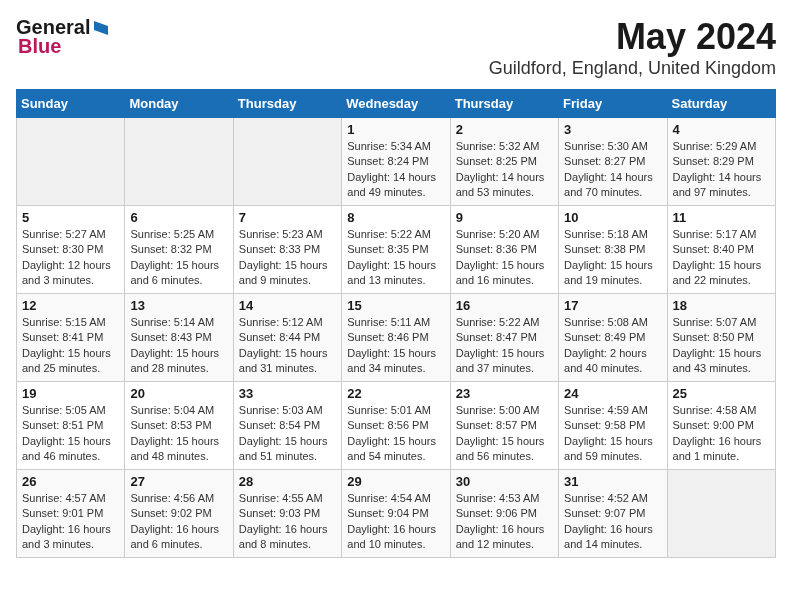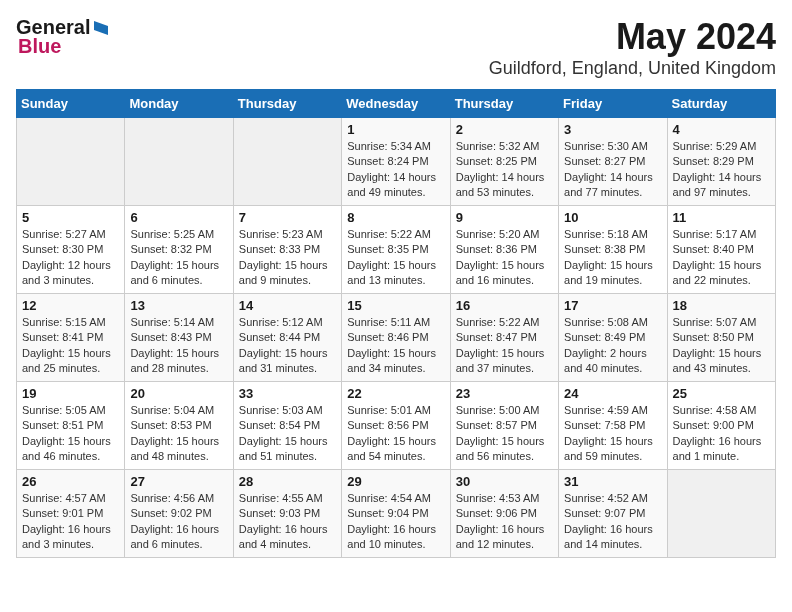--- a/index.html
+++ b/index.html
@@ -123,21 +123,21 @@
             <div>Sunrise: 5:32 AM</div>
             <div>Sunset: 8:25 PM</div>
             <div>Daylight: 14 hours and 53 minutes.</div>
           </div>
         </td>
         <td>
           <span class="day-num">3</span>
           <div class="day-info">
             <div>Sunrise: 5:30 AM</div>
             <div>Sunset: 8:27 PM</div>
-            <div>Daylight: 14 hours and 77 minutes.</div>
+            <div>Daylight: 14 hours and 70 minutes.</div>
           </div>
         </td>
         <td>
           <span class="day-num">4</span>
           <div class="day-info">
             <div>Sunrise: 5:29 AM</div>
             <div>Sunset: 8:29 PM</div>
             <div>Daylight: 14 hours and 97 minutes.</div>
           </div>
         </td>
@@ -296,21 +296,21 @@
           <div class="day-info">
             <div>Sunrise: 5:00 AM</div>
             <div>Sunset: 8:57 PM</div>
             <div>Daylight: 15 hours and 56 minutes.</div>
           </div>
         </td>
         <td>
           <span class="day-num">24</span>
           <div class="day-info">
             <div>Sunrise: 4:59 AM</div>
-            <div>Sunset: 7:58 PM</div>
+            <div>Sunset: 9:58 PM</div>
             <div>Daylight: 15 hours and 59 minutes.</div>
           </div>
         </td>
         <td>
           <span class="day-num">25</span>
           <div class="day-info">
             <div>Sunrise: 4:58 AM</div>
             <div>Sunset: 9:00 PM</div>
             <div>Daylight: 16 hours and 1 minute.</div>
           </div>
@@ -331,21 +331,21 @@
             <div>Sunrise: 4:56 AM</div>
             <div>Sunset: 9:02 PM</div>
             <div>Daylight: 16 hours and 6 minutes.</div>
           </div>
         </td>
         <td>
           <span class="day-num">28</span>
           <div class="day-info">
             <div>Sunrise: 4:55 AM</div>
             <div>Sunset: 9:03 PM</div>
-            <div>Daylight: 16 hours and 4 minutes.</div>
+            <div>Daylight: 16 hours and 8 minutes.</div>
           </div>
         </td>
         <td>
           <span class="day-num">29</span>
           <div class="day-info">
             <div>Sunrise: 4:54 AM</div>
             <div>Sunset: 9:04 PM</div>
             <div>Daylight: 16 hours and 10 minutes.</div>
           </div>
         </td>

